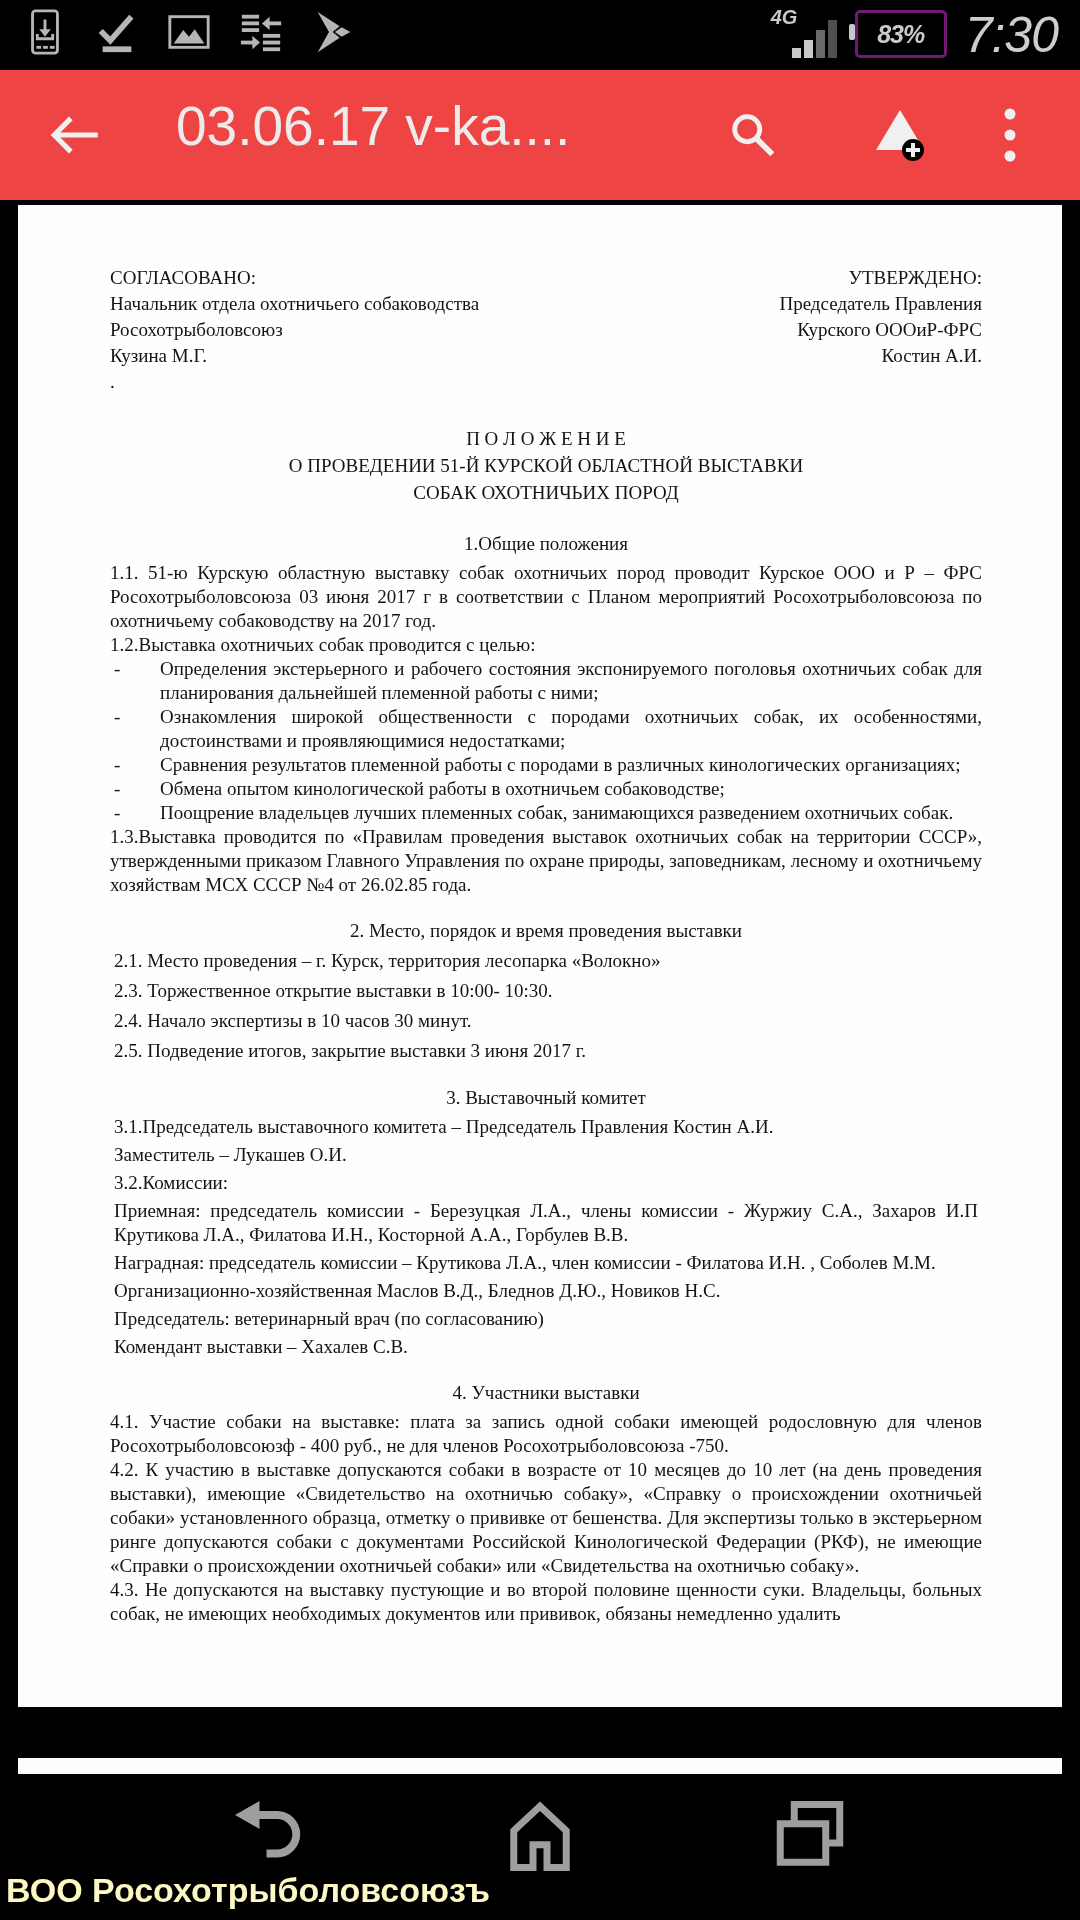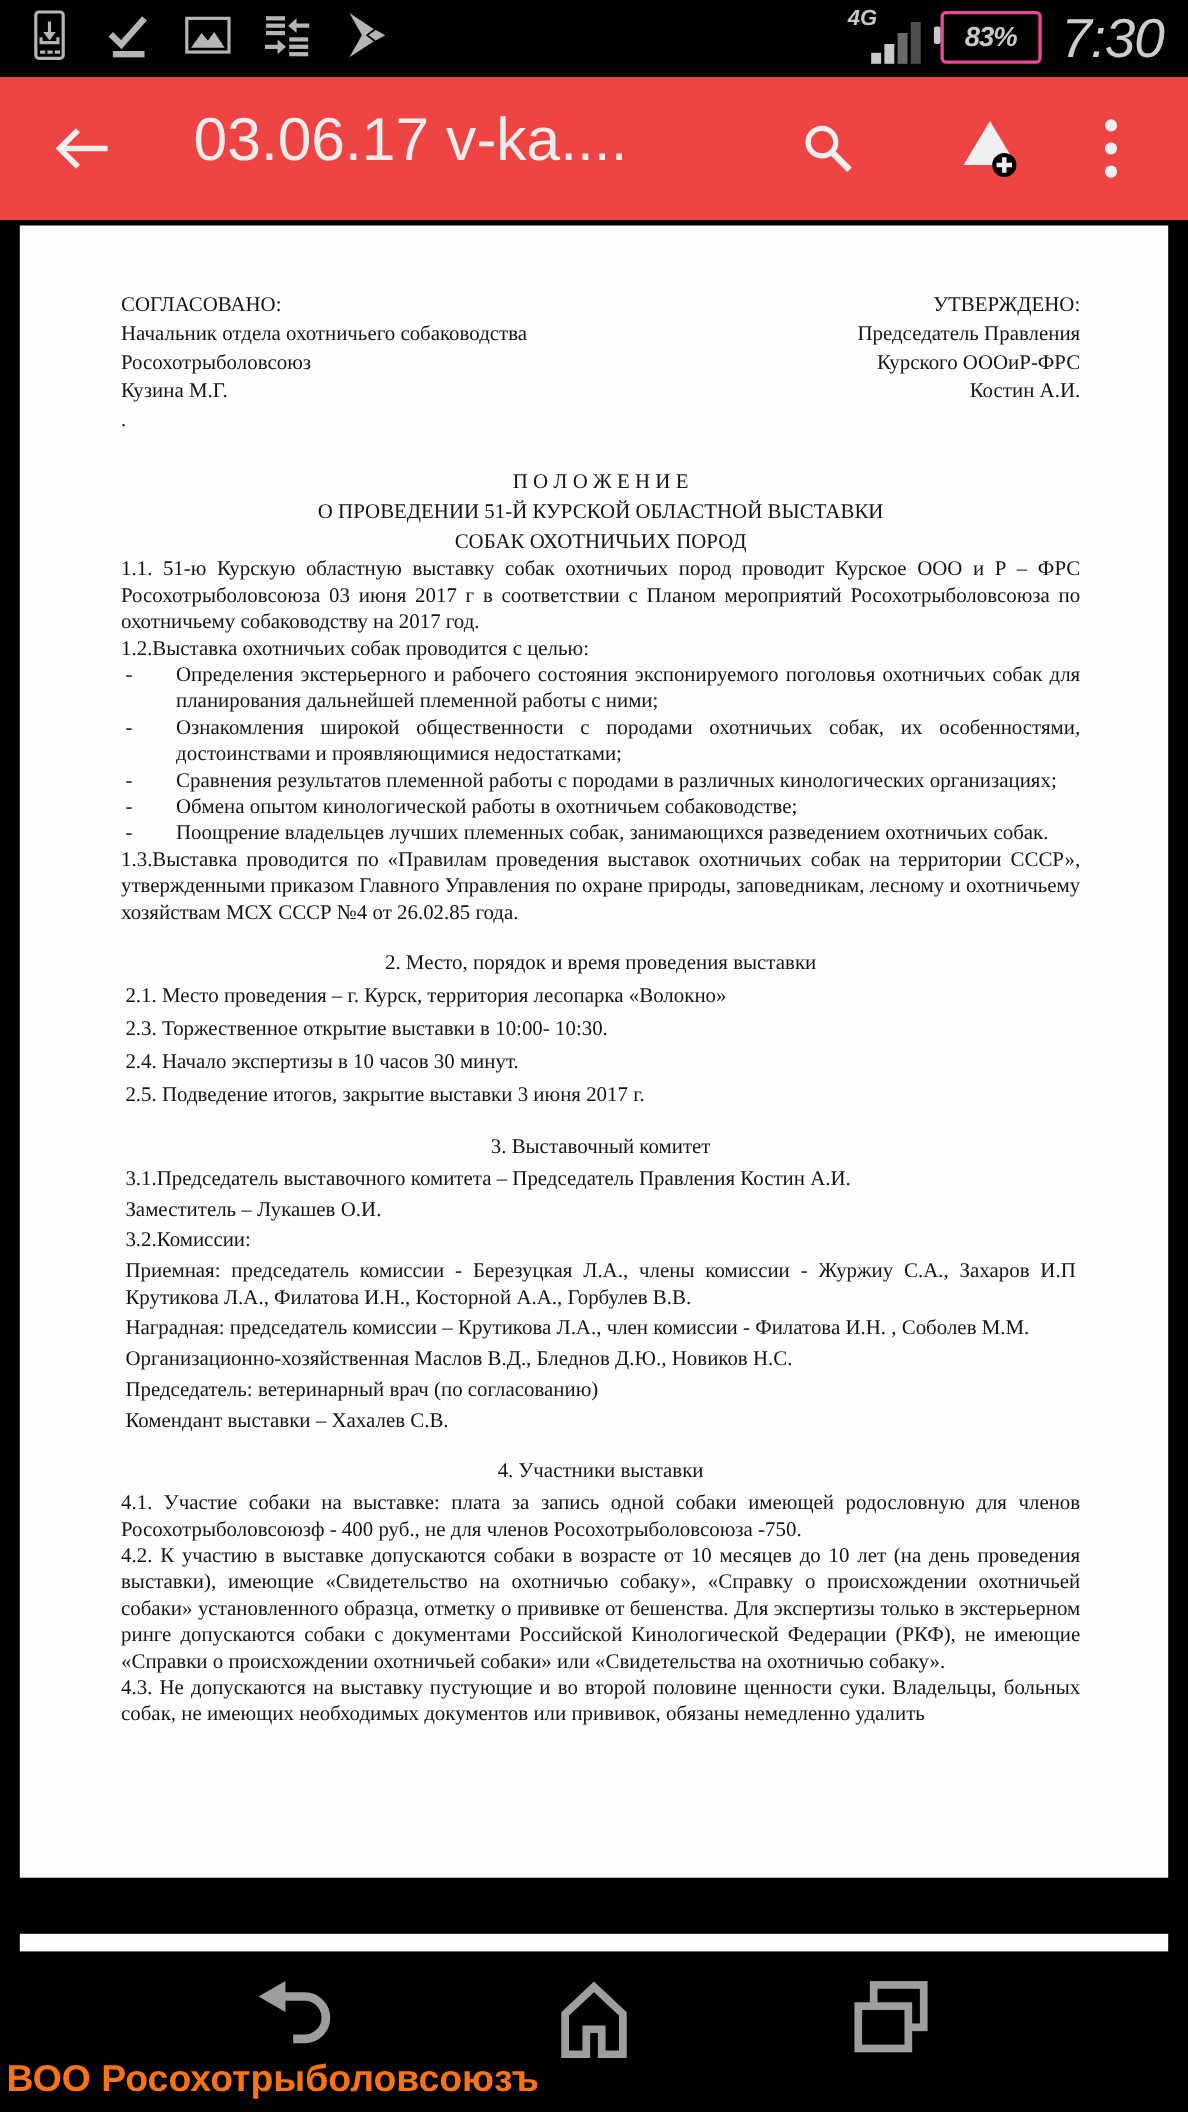--- a/index.html
+++ b/index.html
@@ -8,21 +8,21 @@
 
   
   .status-bar{position:absolute;top:0;left:0;width:1080px;height:70px;background:#000;font-style:italic;}
   .sb-left{position:absolute;left:22px;top:9px;display:flex;gap:26px;align-items:flex-start;}
   .sb-left svg{display:block;}
   .sb-right{position:absolute;right:22px;top:6px;display:flex;align-items:flex-end;gap:18px;}
   .signal{position:relative;width:66px;height:56px;}
   .signal .net{position:absolute;left:0;top:0;font-size:20px;font-weight:bold;color:#c9c9c9;}
   .signal .bars{position:absolute;right:0;bottom:4px;display:flex;align-items:flex-end;gap:3px;}
   .signal .bars i{display:block;width:9px;}
-  .battery{position:relative;width:86px;height:42px;border:3px solid #ec4899;border-radius:5px;
+  .battery{position:relative;width:86px;height:42px;border:3px solid #701a75;border-radius:5px;
            margin-bottom:4px;display:flex;align-items:center;justify-content:center;}
   .battery .nub{position:absolute;left:-9px;top:11px;width:6px;height:16px;background:#c9c9c9;border-radius:2px;}
   .battery .pct{font-size:25px;color:#c9c9c9;font-weight:bold;letter-spacing:-1px;}
   .clock{font-size:50px;color:#cdcdcd;line-height:54px;letter-spacing:-1px;}
 
   
   .toolbar{position:absolute;top:70px;left:0;width:1080px;height:130px;background:#ef4444;}
   .tb-back{position:absolute;left:46px;top:36px;width:58px;height:58px;cursor:pointer;}
   .tb-title{position:absolute;left:176px;top:24px;font-size:55px;color:#ececec;white-space:nowrap;}
   .tb-search{position:absolute;right:300px;top:38px;width:54px;height:54px;}
@@ -46,21 +46,21 @@
   .s2 p{line-height:26px;}
 
   
   .page2-strip{position:absolute;top:1758px;left:18px;width:1044px;height:16px;background:#fefefe;}
 
   
   .nav-btn{position:absolute;top:1788px;width:96px;height:96px;display:flex;align-items:center;justify-content:center;}
   .nav-back{left:222px;} .nav-home{left:492px;} .nav-recents{left:762px;}
 
   
-  .watermark{position:absolute;left:6px;bottom:8px;z-index:5;color:#f97316;font-weight:bold;
+  .watermark{position:absolute;left:6px;bottom:8px;z-index:5;color:#fef9c3;font-weight:bold;
              text-align:center;display:inline-block;}
   .watermark .w1{display:block;font-size:34px;line-height:44px;}
   .watermark .w2{display:block;font-size:30px;line-height:40px;}
 </style>
 </head>
 <body>
 
 <div class="screen">
 
   <div class="status-bar">
@@ -158,20 +158,21 @@
         <div>Костин А.И.</div>
       </div>
     </div>
 
     <div class="doc-title">
       <div>П О Л О Ж Е Н И Е</div>
       <div>О ПРОВЕДЕНИИ 51-Й КУРСКОЙ ОБЛАСТНОЙ ВЫСТАВКИ</div>
       <div>СОБАК ОХОТНИЧЬИХ ПОРОД</div>
     </div>
 
+    <div class="sec-heading first">1.Общие положения</div>
     <p class="para">1.1. 51-ю Курскую областную  выставку собак охотничьих пород проводит Курское ООО и Р – ФРС Росохотрыболовсоюза 03 июня 2017 г в соответствии с Планом мероприятий Росохотрыболовсоюза по охотничьему собаководству на 2017 год.</p>
     <p class="para">1.2.Выставка охотничьих собак проводится с целью:</p>
 
     <div class="li">
       <span class="dash">-</span>
       <span class="txt">Определения экстерьерного и рабочего состояния экспонируемого поголовья охотничьих собак для планирования дальнейшей племенной работы с ними;</span>
     </div>
     <div class="li">
       <span class="dash">-</span>
       <span class="txt">Ознакомления широкой общественности с породами охотничьих собак, их особенностями, достоинствами и проявляющимися недостатками;</span>

